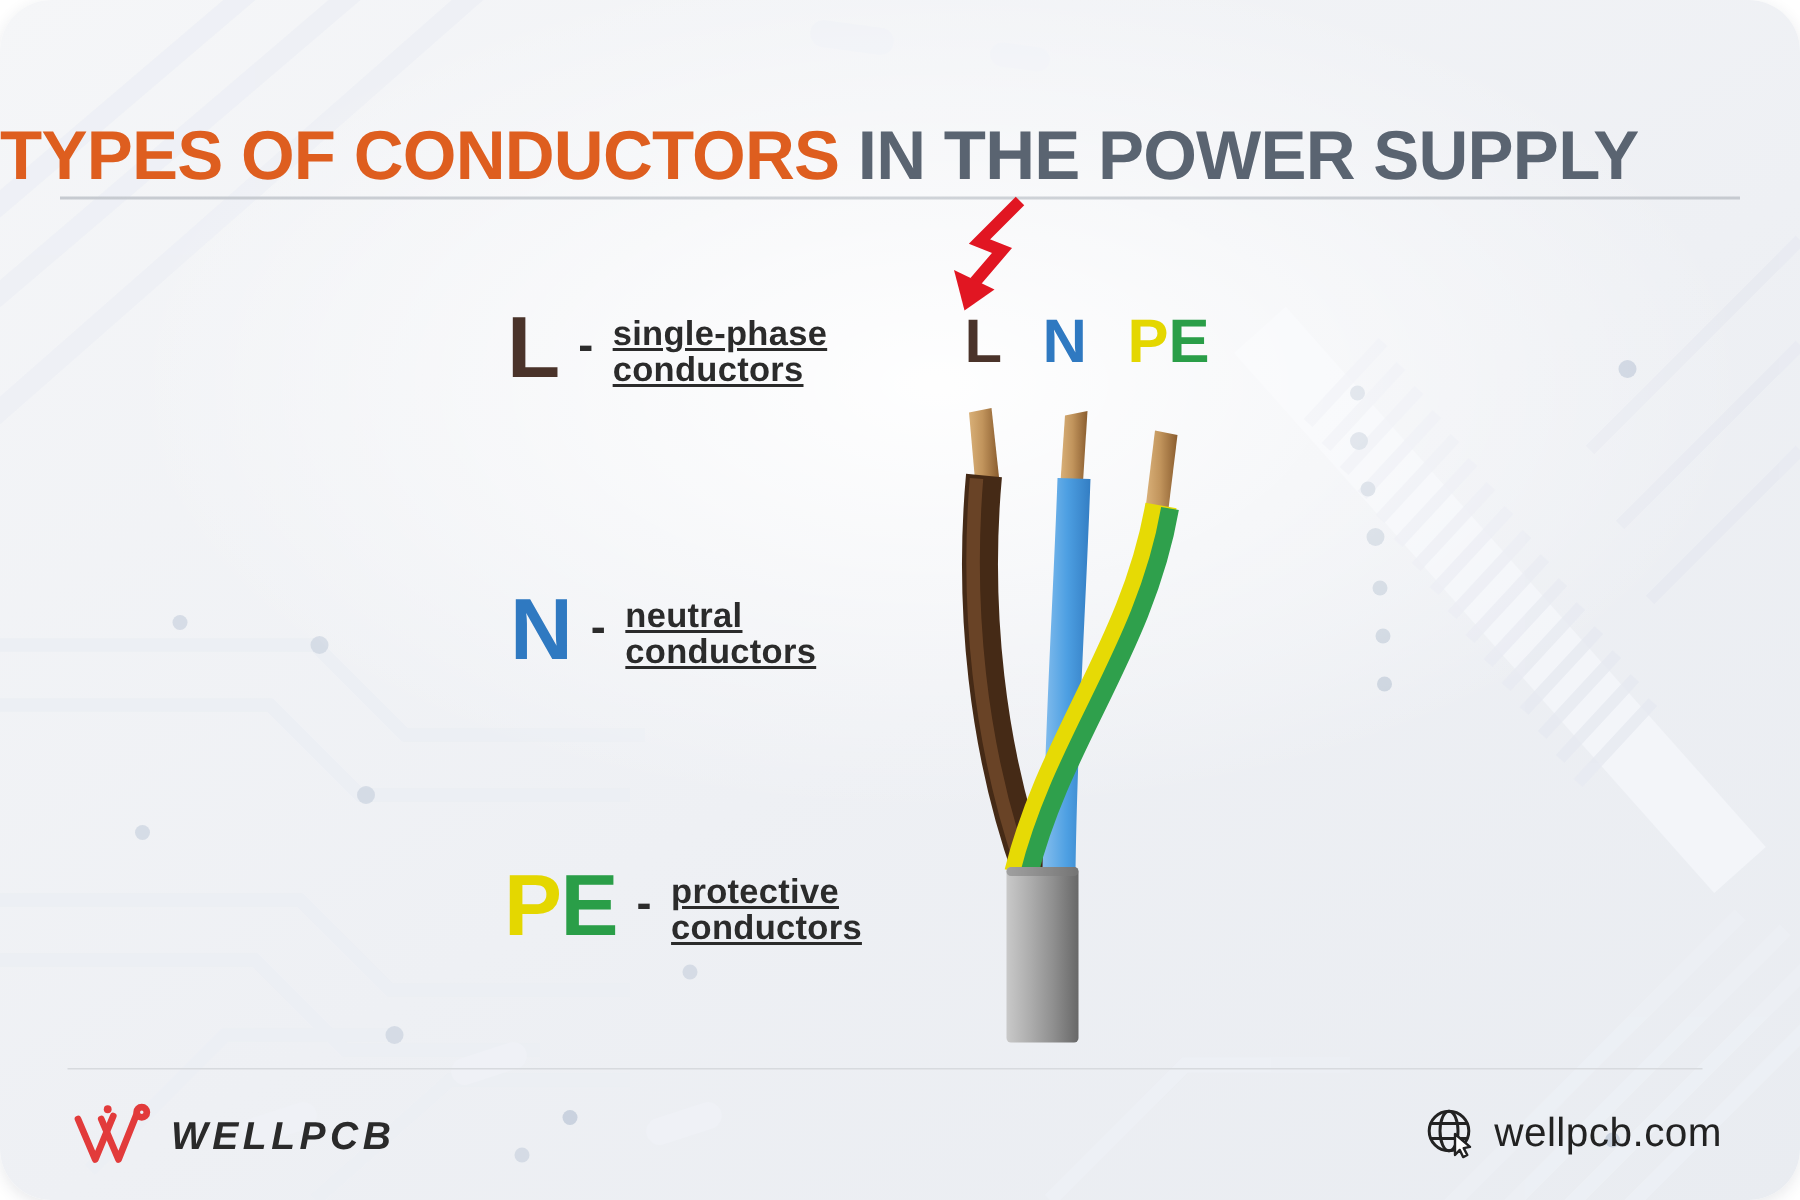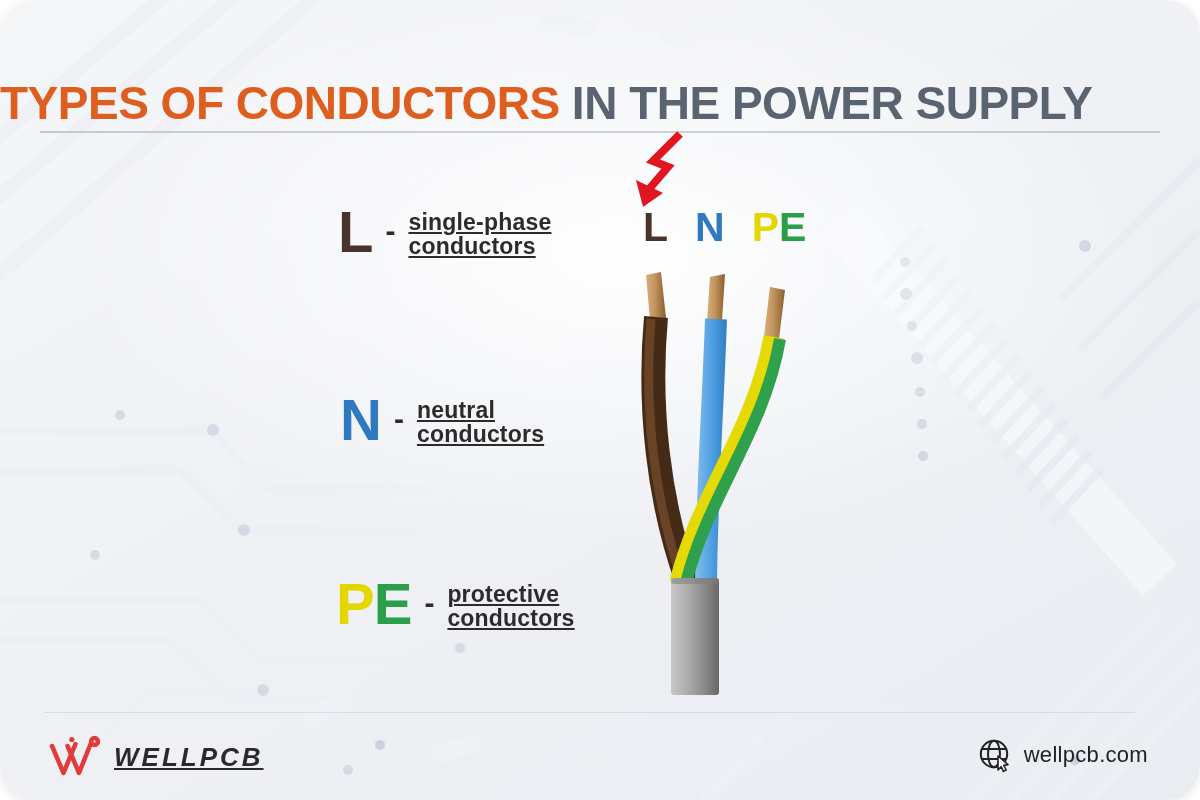--- a/index.html
+++ b/index.html
@@ -35,23 +35,23 @@
   .wire-labels{position:absolute;top:207px;left:643px;display:flex;gap:27px;
                font-size:41px;font-weight:bold;line-height:1;}
   .wire-labels .pe{letter-spacing:0;}
 
   .bolt{position:absolute;left:633px;top:130px;}
   .cable{position:absolute;left:590px;top:255px;}
 
   
   .footer-rule{position:absolute;top:712px;left:45px;width:1090px;height:1px;background:#d7dade;}
   .footer-left{position:absolute;left:46px;top:733px;display:flex;align-items:center;gap:10px;}
-  .brand-name{font-size:26px;font-weight:bold;font-style:italic;letter-spacing:3px;color:#2a2a2a;text-decoration:underline;}
+  .brand-name{font-size:26px;font-weight:bold;font-style:italic;letter-spacing:3px;color:#2a2a2a;}
   .footer-right{position:absolute;right:52px;top:737px;display:flex;align-items:center;gap:11px;}
-  .website{font-size:22px;color:#222;letter-spacing:.3px;cursor:pointer;}
+  .website{font-size:27px;color:#222;letter-spacing:.3px;cursor:pointer;}
 </style>
 </head>
 <body>
 
 <div class="canvas">
 
   <svg class="decor" width="1200" height="800" viewBox="0 0 1200 800">
     <g stroke="#eef0f5" stroke-width="14" fill="none" opacity=".9">
       <path d="M-40,170 L230,-60"></path>
         <path d="M-40,230 L300,-60"></path>

